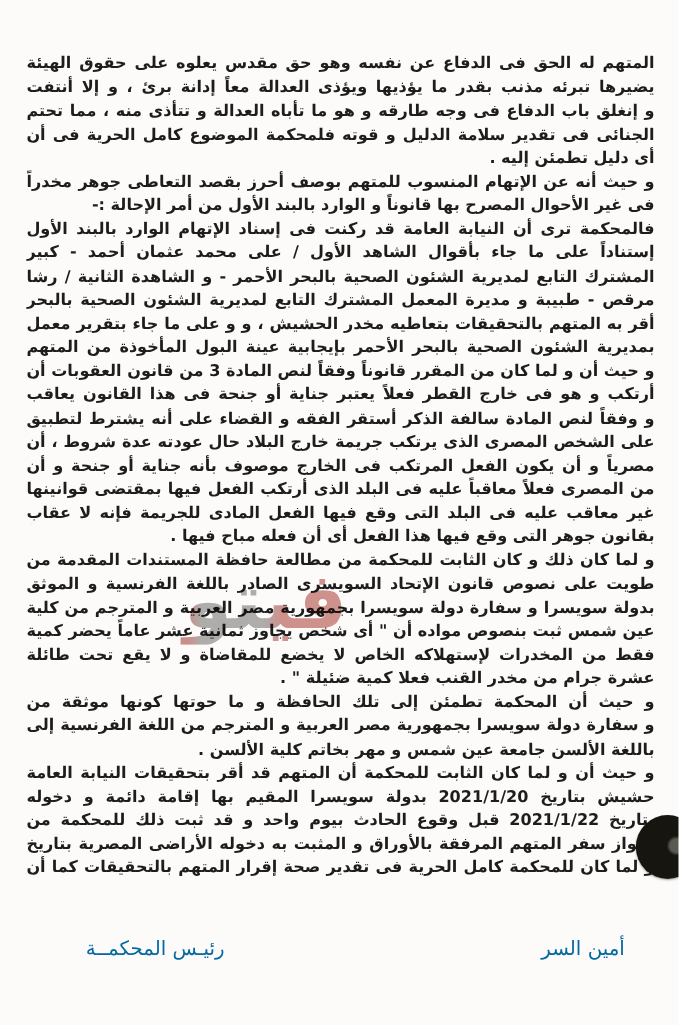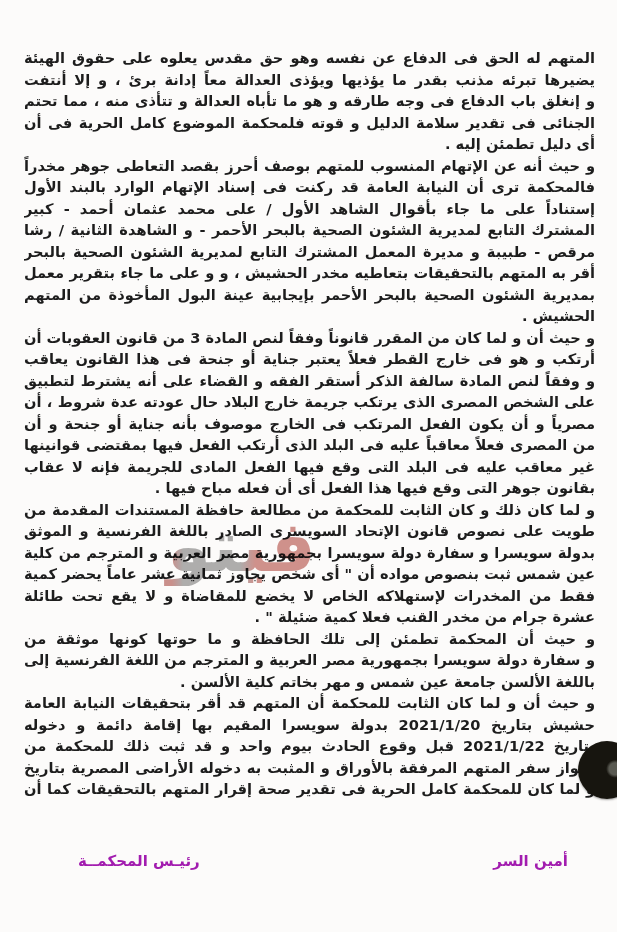--- a/index.html
+++ b/index.html
@@ -30,23 +30,23 @@
     height: 21.5px;
     overflow: hidden;
   }
   .line.end {
     text-align: left;
     text-align-last: right;
   }
   .sig {
     position: absolute;
     direction: rtl;
-    color: #a21caf;
-    font-weight: bold;
-    font-size: 15px;
+    color: #0369a1;
+    font-weight: normal;
+    font-size: 18px;
     white-space: nowrap;
   }
   .sig-secretary { top: 852px; right: 49px; }
   .sig-president { top: 852px; left: 78px; letter-spacing: 1px; }
   .watermark {
     position: absolute;
     top: 508px;
     left: 126px;
     width: 190px;
     direction: rtl;
@@ -80,27 +80,27 @@
 <div class="page">
 
   <div class="text-block">
 
   <div class="line">المتهم له الحق فى الدفاع عن نفسه وهو حق مقدس يعلوه على حقوق الهيئة الاجتماعية التى لا</div>
       <div class="line">يضيرها تبرئه مذنب بقدر ما يؤذيها ويؤذى العدالة معاً إدانة برئ ، و إلا أنتفت الجدية فى المحاكمة</div>
       <div class="line">و إنغلق باب الدفاع فى وجه طارقه و هو ما تأباه العدالة و تتأذى منه ، مما تحتم إطلاق يد القاضى</div>
       <div class="line">الجنائى فى تقدير سلامة الدليل و قوته فلمحكمة الموضوع كامل الحرية فى أن تستمد إقتناعها من</div>
       <div class="line end">أى دليل تطمئن إليه .</div>
       <div class="line">و حيث أنه عن الإتهام المنسوب للمتهم بوصف أحرز بقصد التعاطى جوهر مخدراً ( الحشيش )</div>
+      <div class="line end">فى غير الأحوال المصرح بها قانوناً و الوارد بالبند الأول من أمر الإحالة :-</div>
       <div class="line">فالمحكمة ترى أن النيابة العامة قد ركنت فى إسناد الإتهام الوارد بالبند الأول بأمر الإحالة للمتهم</div>
       <div class="line">إستناداً على ما جاء بأقوال الشاهد الأول / على محمد عثمان أحمد - كبير كيميائيين بالمعمل</div>
       <div class="line">المشترك التابع لمديرية الشئون الصحية بالبحر الأحمر - و الشاهدة الثانية / رشا عادل شفيق</div>
       <div class="line">مرقص - طبيبة و مديرة المعمل المشترك التابع لمديرية الشئون الصحية بالبحر الأحمر - ، و ما</div>
       <div class="line">أقر به المتهم بالتحقيقات بتعاطيه مخدر الحشيش ، و و على ما جاء بتقرير معمل الغردقة المشترك</div>
       <div class="line">بمديرية الشئون الصحية بالبحر الأحمر بإيجابية عينة البول المأخوذة من المتهم لتعاطيه مخدر</div>
-      <div class="line end">الحشيش .</div>
       <div class="line">و حيث أن و لما كان من المقرر قانوناً وفقاً لنص المادة 3 من قانون العقوبات أن : " كل مصرى</div>
       <div class="line">أرتكب و هو فى خارج القطر فعلاً يعتبر جناية أو جنحة فى هذا القانون يعاقب بمقتضى أحكامه إذا</div>
       <div class="line">و وفقاً لنص المادة سالفة الذكر أستقر الفقه و القضاء على أنه يشترط لتطبيق قانون العقوبات</div>
       <div class="line">على الشخص المصرى الذى يرتكب جريمة خارج البلاد حال عودته عدة شروط ، أن يكون الجانى</div>
       <div class="line">مصرياً و أن يكون الفعل المرتكب فى الخارج موصوف بأنه جناية أو جنحة و أن يكون الفعل الواقع</div>
       <div class="line">من المصرى فعلاً معاقباً عليه فى البلد الذى أرتكب الفعل فيها بمقتضى قوانينها و من ثم فإن الفعل</div>
       <div class="line">غير معاقب عليه فى البلد التى وقع فيها الفعل المادى للجريمة فإنه لا عقاب عليه طالما كان ملتزماً</div>
       <div class="line end">بقانون جوهر التى وقع فيها هذا الفعل أى أن فعله مباح فيها .</div>
       <div class="line">و لما كان ذلك و كان الثابت للمحكمة من مطالعة حافظة المستندات المقدمة من دفاع المتهم و التي</div>
       <div class="line">طويت على نصوص قانون الإتحاد السويسرى الصادر باللغة الفرنسية و الموثق من الخارجية</div>

